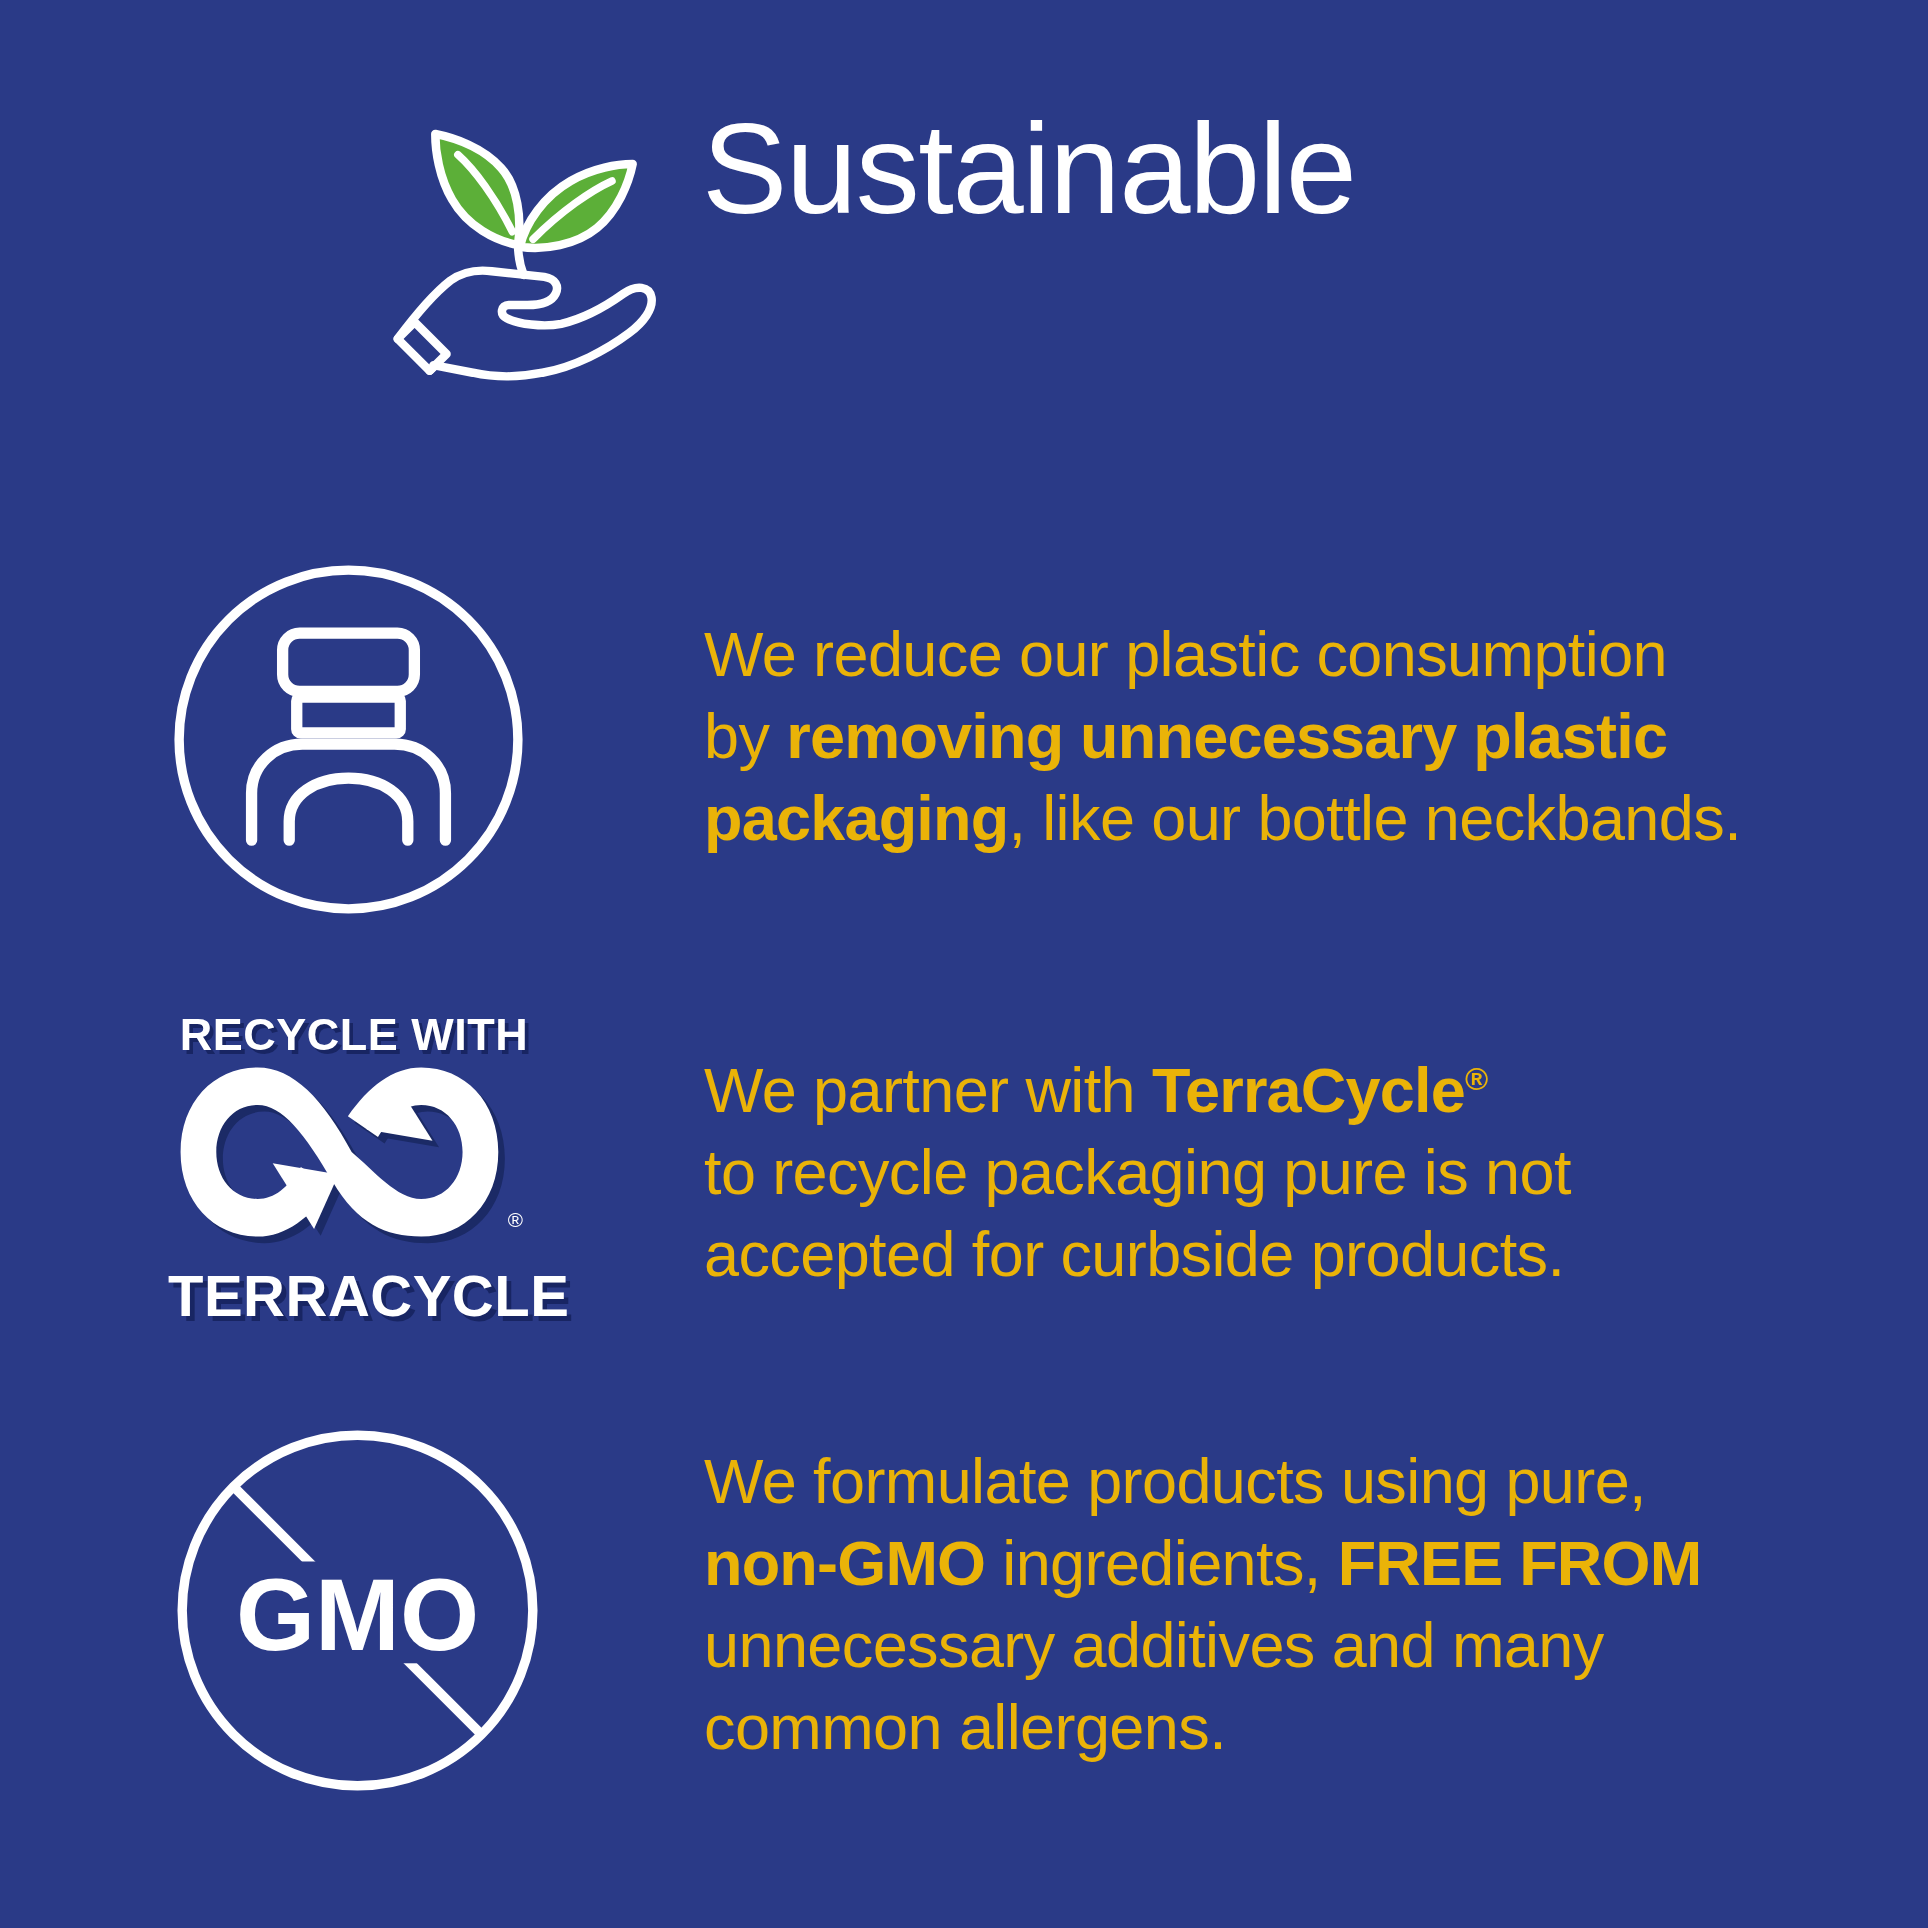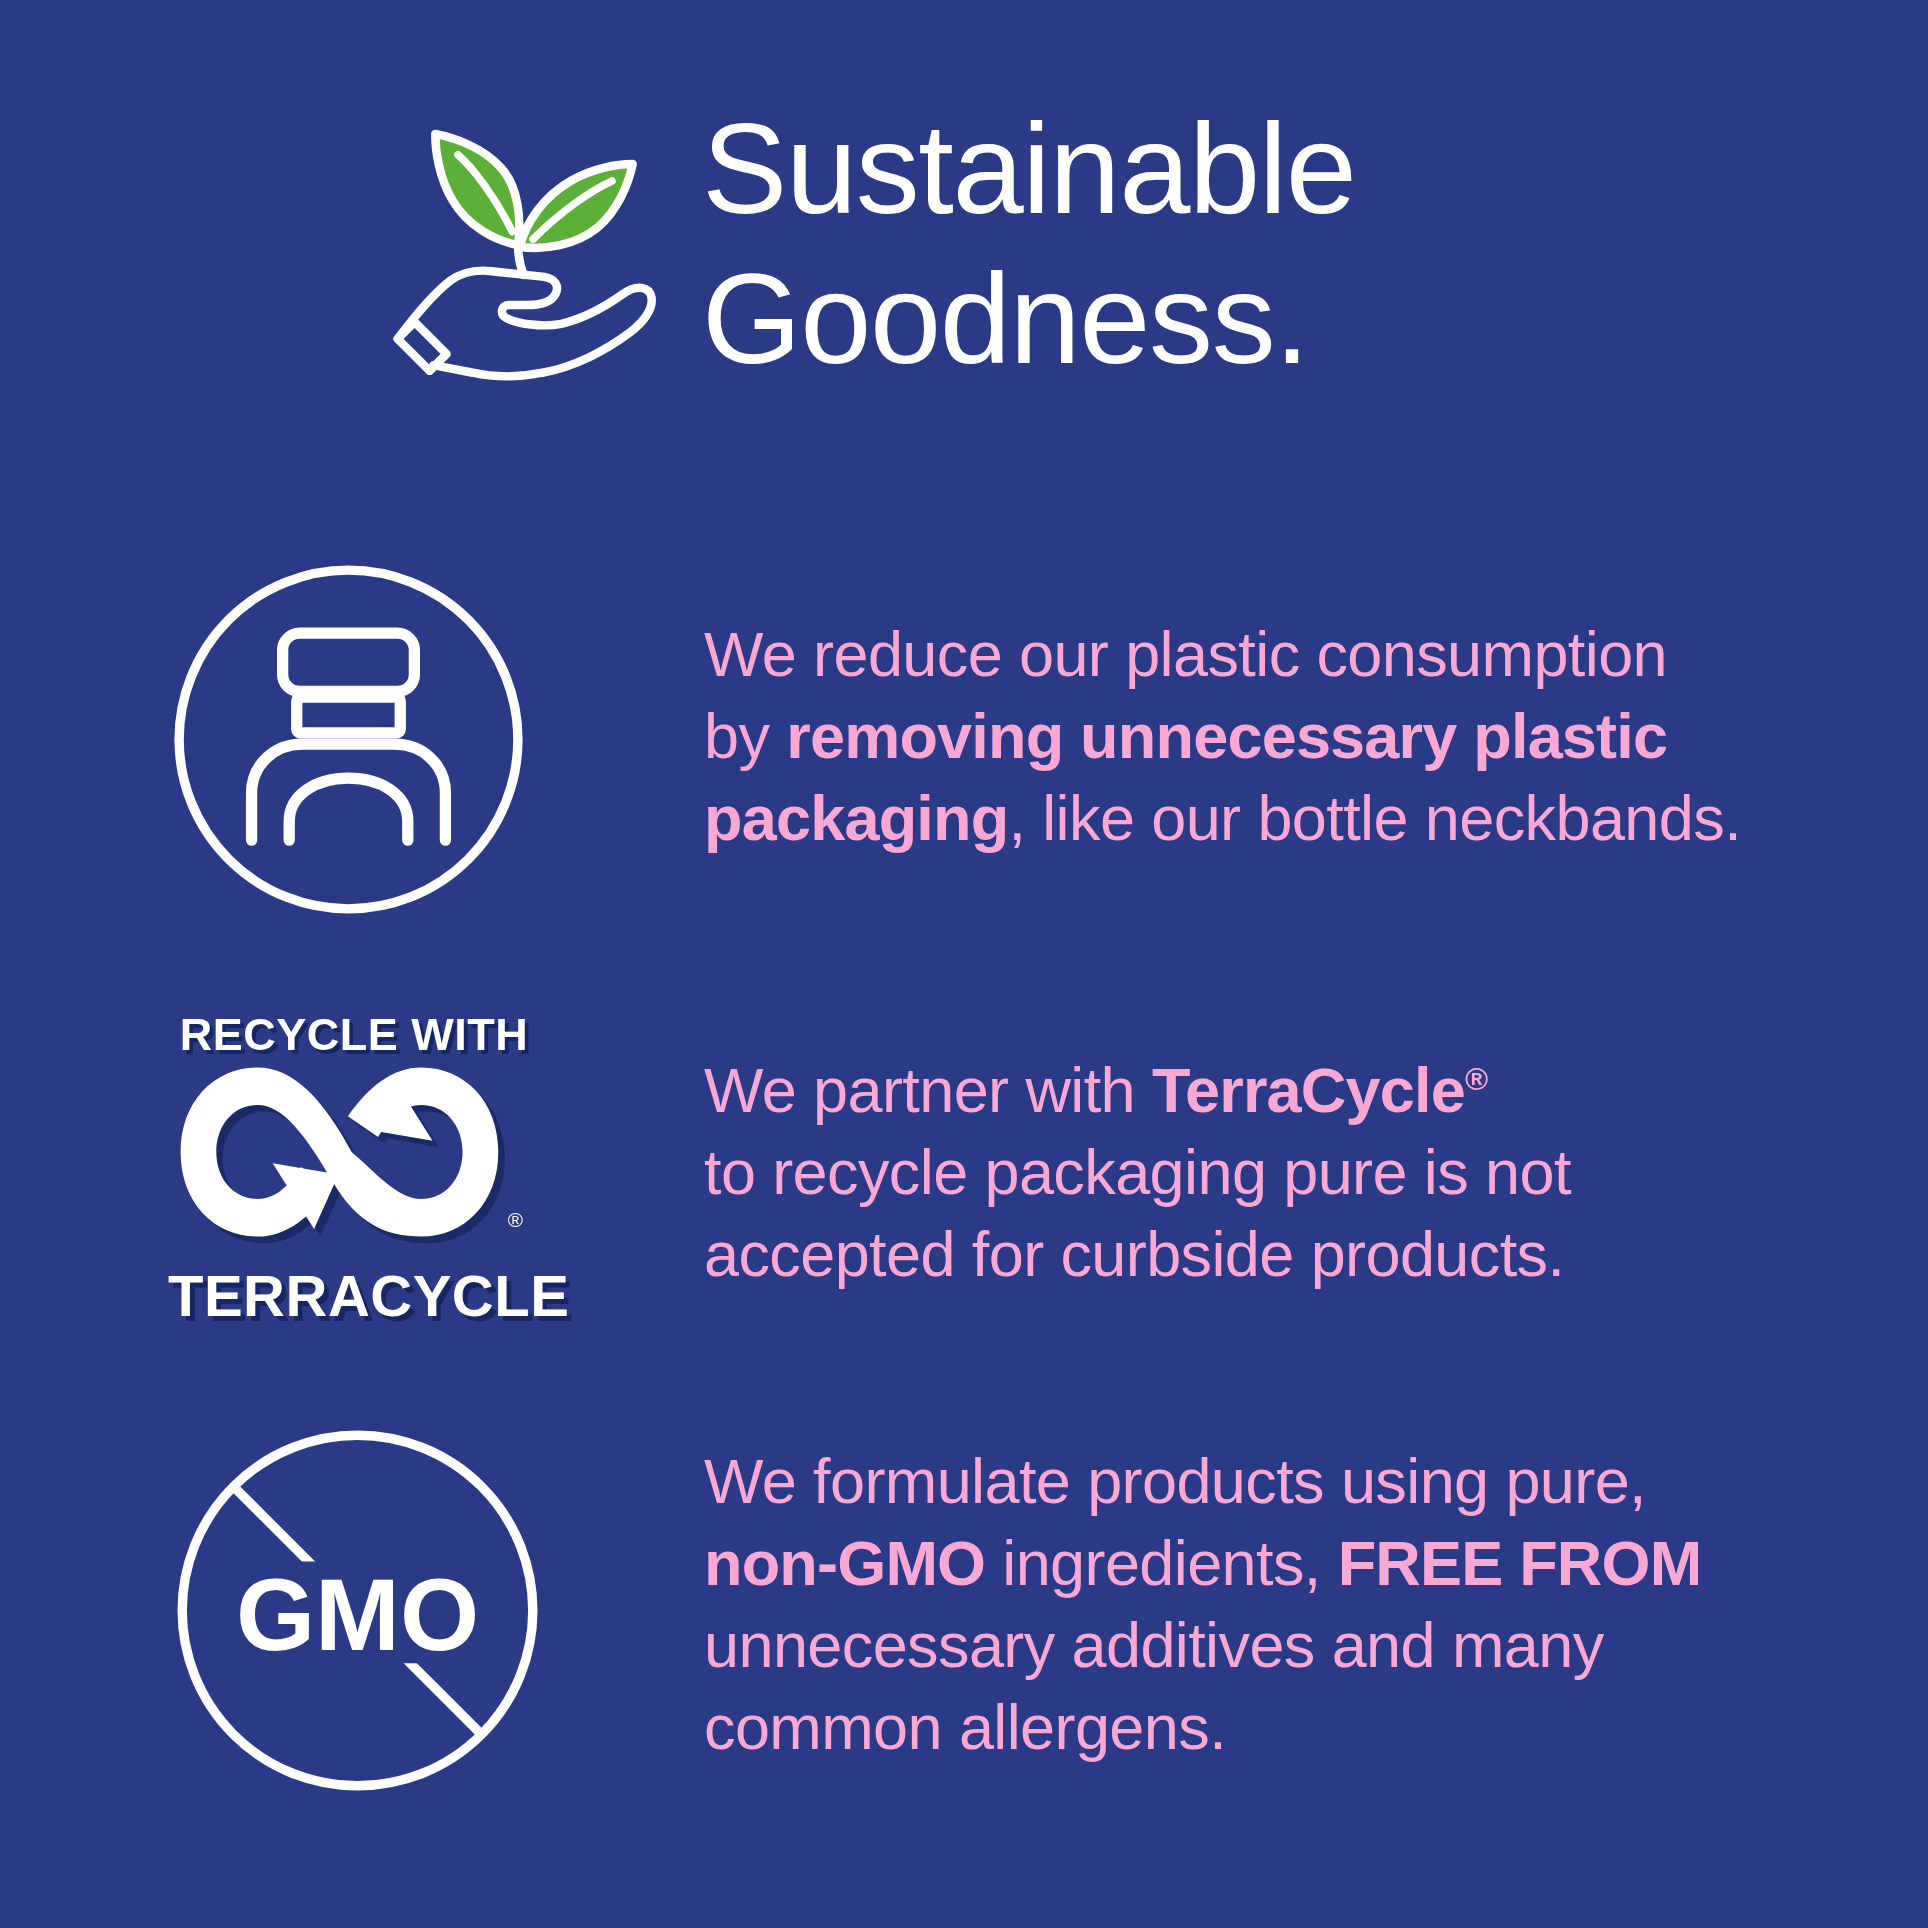--- a/index.html
+++ b/index.html
@@ -56,21 +56,21 @@
   .row-icon {
     position: absolute;
     left: 0;
     top: 0;
     display: flex;
     align-items: center;
     justify-content: flex-start;
   }
   .row-text {
     position: absolute;
-    color: #f9a8d4;
+    color: #eab308;
     font-size: 63px;
     line-height: 1.30;
     font-weight: 400;
     letter-spacing: -0.6px;
     font-family: "Liberation Sans", sans-serif;
   }
   .row-text b { font-weight: 700; letter-spacing: -0.8px; }
   .row-text .sup { font-size: 0.50em; vertical-align: super; line-height: 0; }
   .row-text .ln { display: block; white-space: nowrap; }
 
@@ -153,21 +153,20 @@
                  C 294 220 284 234 268 246 C 244 264 210 282 176 288
                  C 146 294 120 292 102 288 L 60 280" fill="none" stroke="#ffffff" stroke-width="9" stroke-linecap="round" stroke-linejoin="round"></path>
 
         <path d="M22 252 L 56 286 L 74 268 L 40 234 Z" fill="none" stroke="#ffffff" stroke-width="9" stroke-linejoin="round"></path>
         <path d="M56 286 L 62 280" fill="none" stroke="#ffffff" stroke-width="9" stroke-linecap="round"></path>
       </svg>
     </div>
 
     <div class="header-title">
       <span class="ln">Sustainable</span>
-      <span class="ln">Goodness.</span>
     </div>
   </div>
 
   <div class="row" id="row-plastic">
 
     <div class="row-icon">
       <svg viewBox="0 0 390 390" width="367" height="367" aria-hidden="true">
         <circle cx="195" cy="195" r="180" fill="none" stroke="#ffffff" stroke-width="10"></circle>
 
         <rect x="125" y="82" width="140" height="62" rx="18" ry="18" fill="none" stroke="#ffffff" stroke-width="12"></rect>

